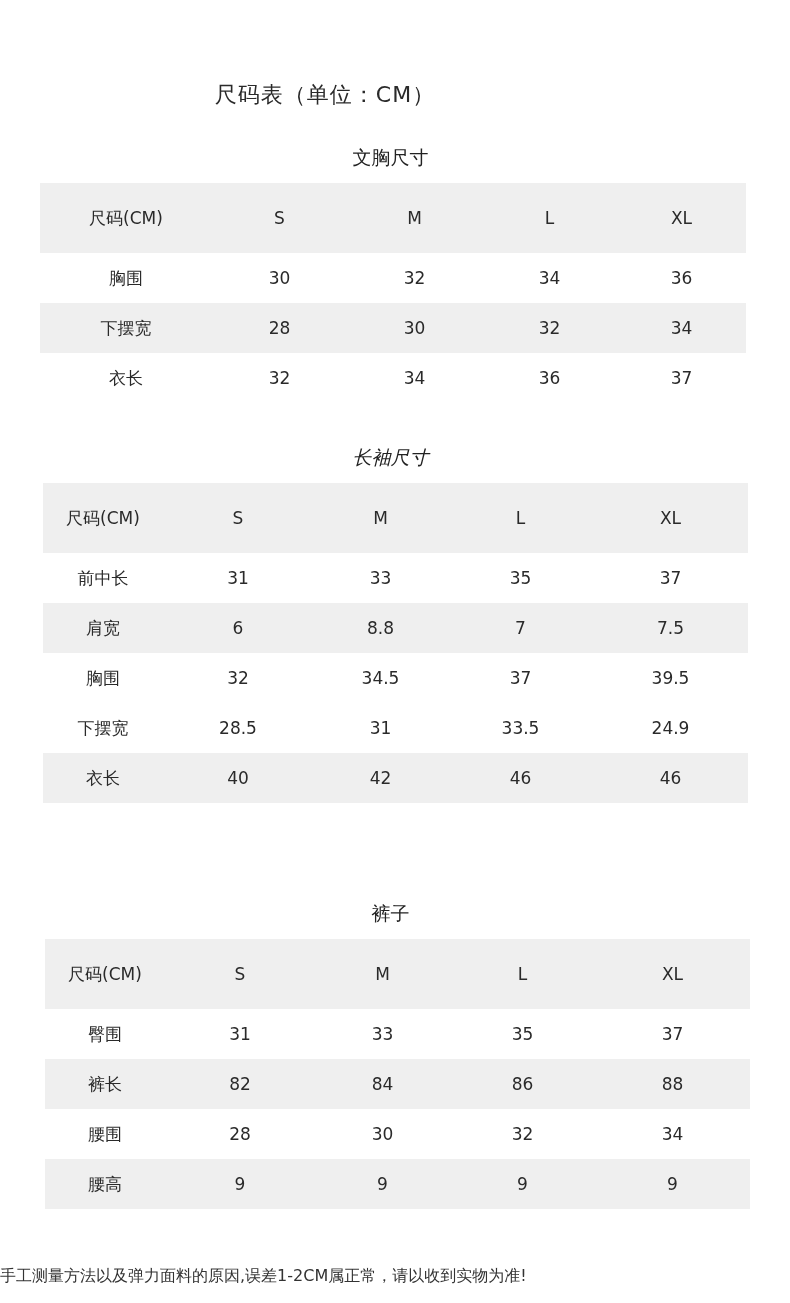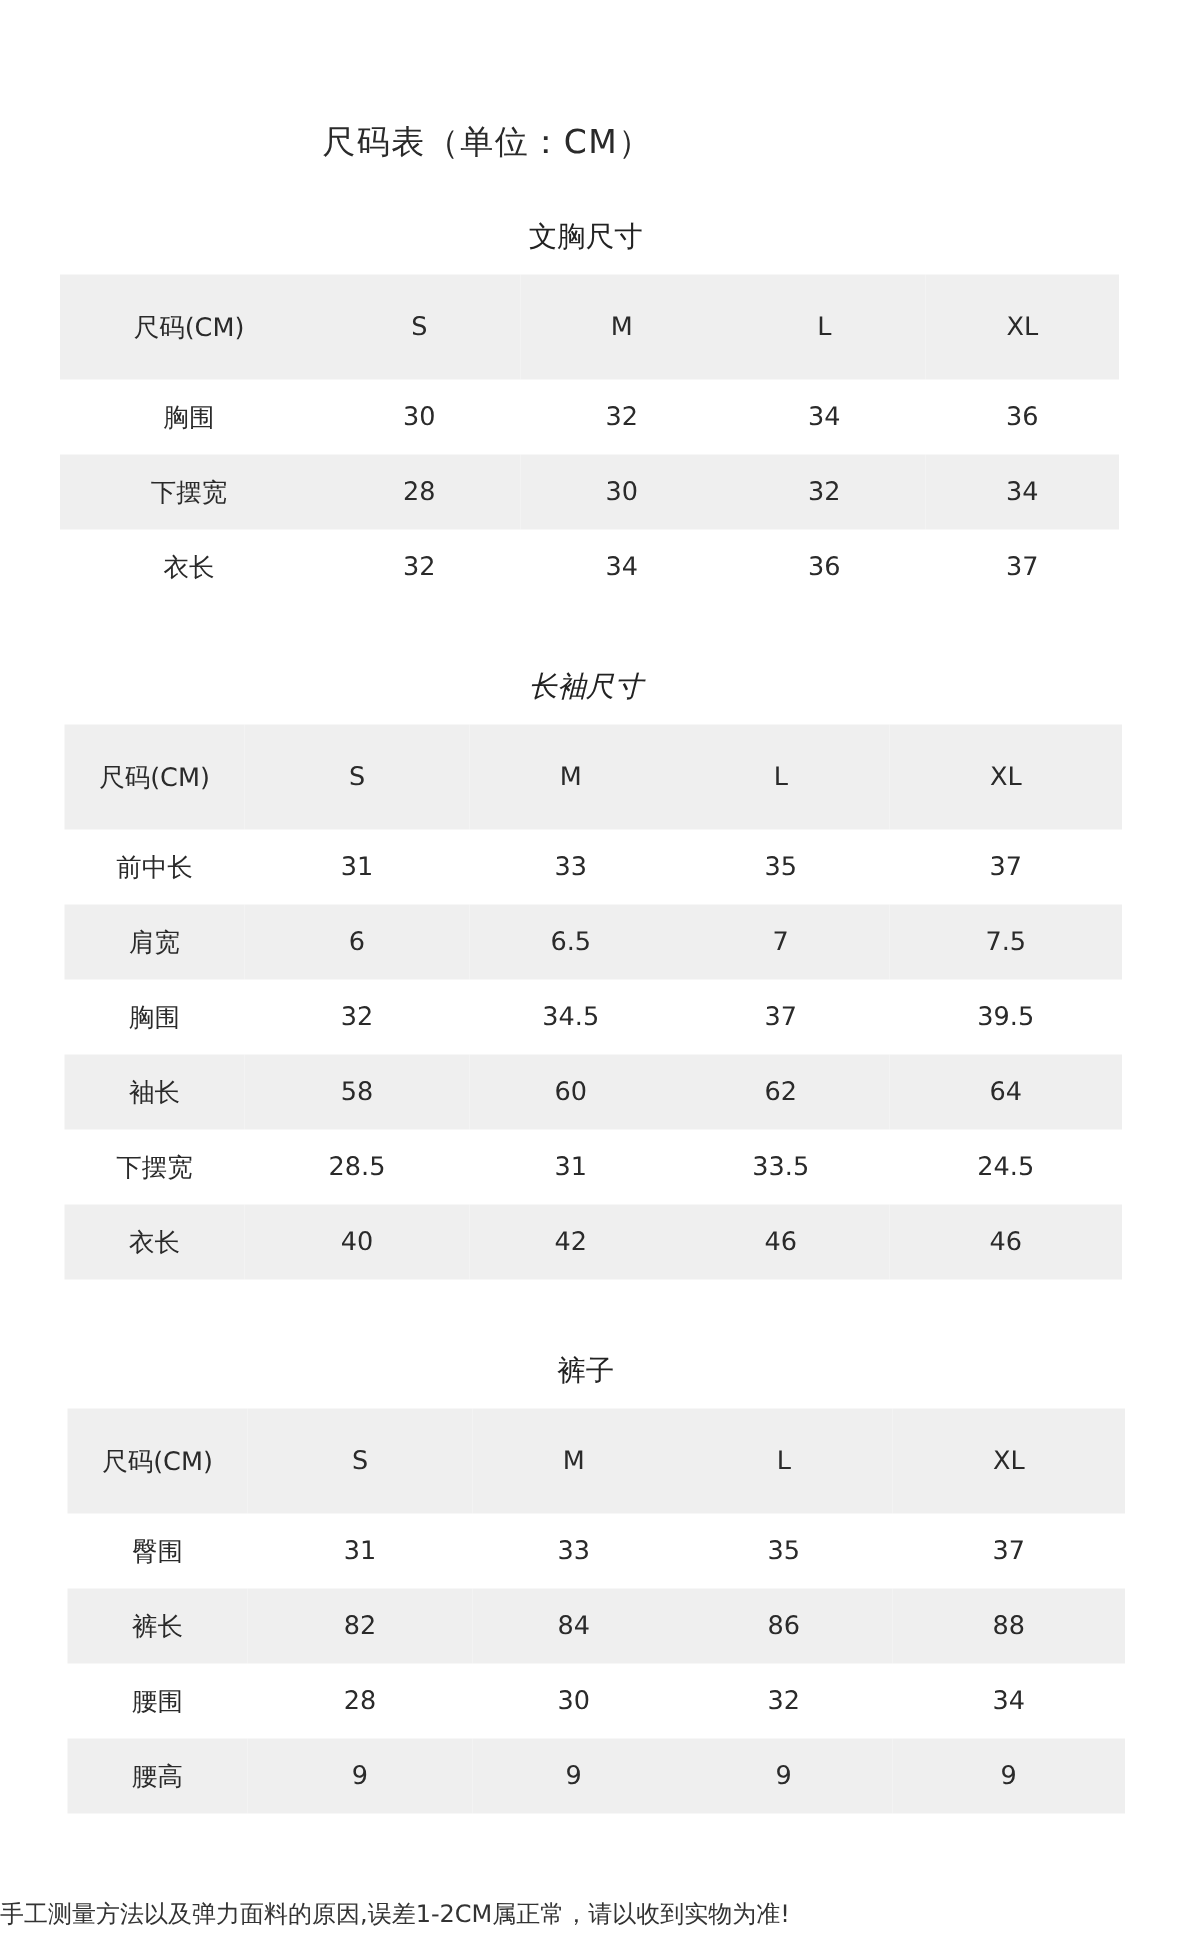--- a/index.html
+++ b/index.html
@@ -79,44 +79,37 @@
   <tr>
     <td class="label">前中长</td>
     <td>31</td>
     <td>33</td>
     <td>35</td>
     <td>37</td>
   </tr>
   <tr class="gray">
     <td class="label">肩宽</td>
     <td>6</td>
-    <td>6.5</td>
+    <td>8.8</td>
     <td>7</td>
     <td>7.5</td>
   </tr>
   <tr>
     <td class="label">胸围</td>
     <td>32</td>
     <td>34.5</td>
     <td>37</td>
     <td>39.5</td>
   </tr>
-  <tr class="gray">
-    <td class="label">袖长</td>
-    <td>58</td>
-    <td>60</td>
-    <td>62</td>
-    <td>64</td>
-  </tr>
   <tr>
     <td class="label">下摆宽</td>
     <td>28.5</td>
     <td>31</td>
     <td>33.5</td>
-    <td>24.5</td>
+    <td>24.9</td>
   </tr>
   <tr class="gray">
     <td class="label">衣长</td>
     <td>40</td>
     <td>42</td>
     <td>46</td>
     <td>46</td>
   </tr>
 </tbody>
   </table>

